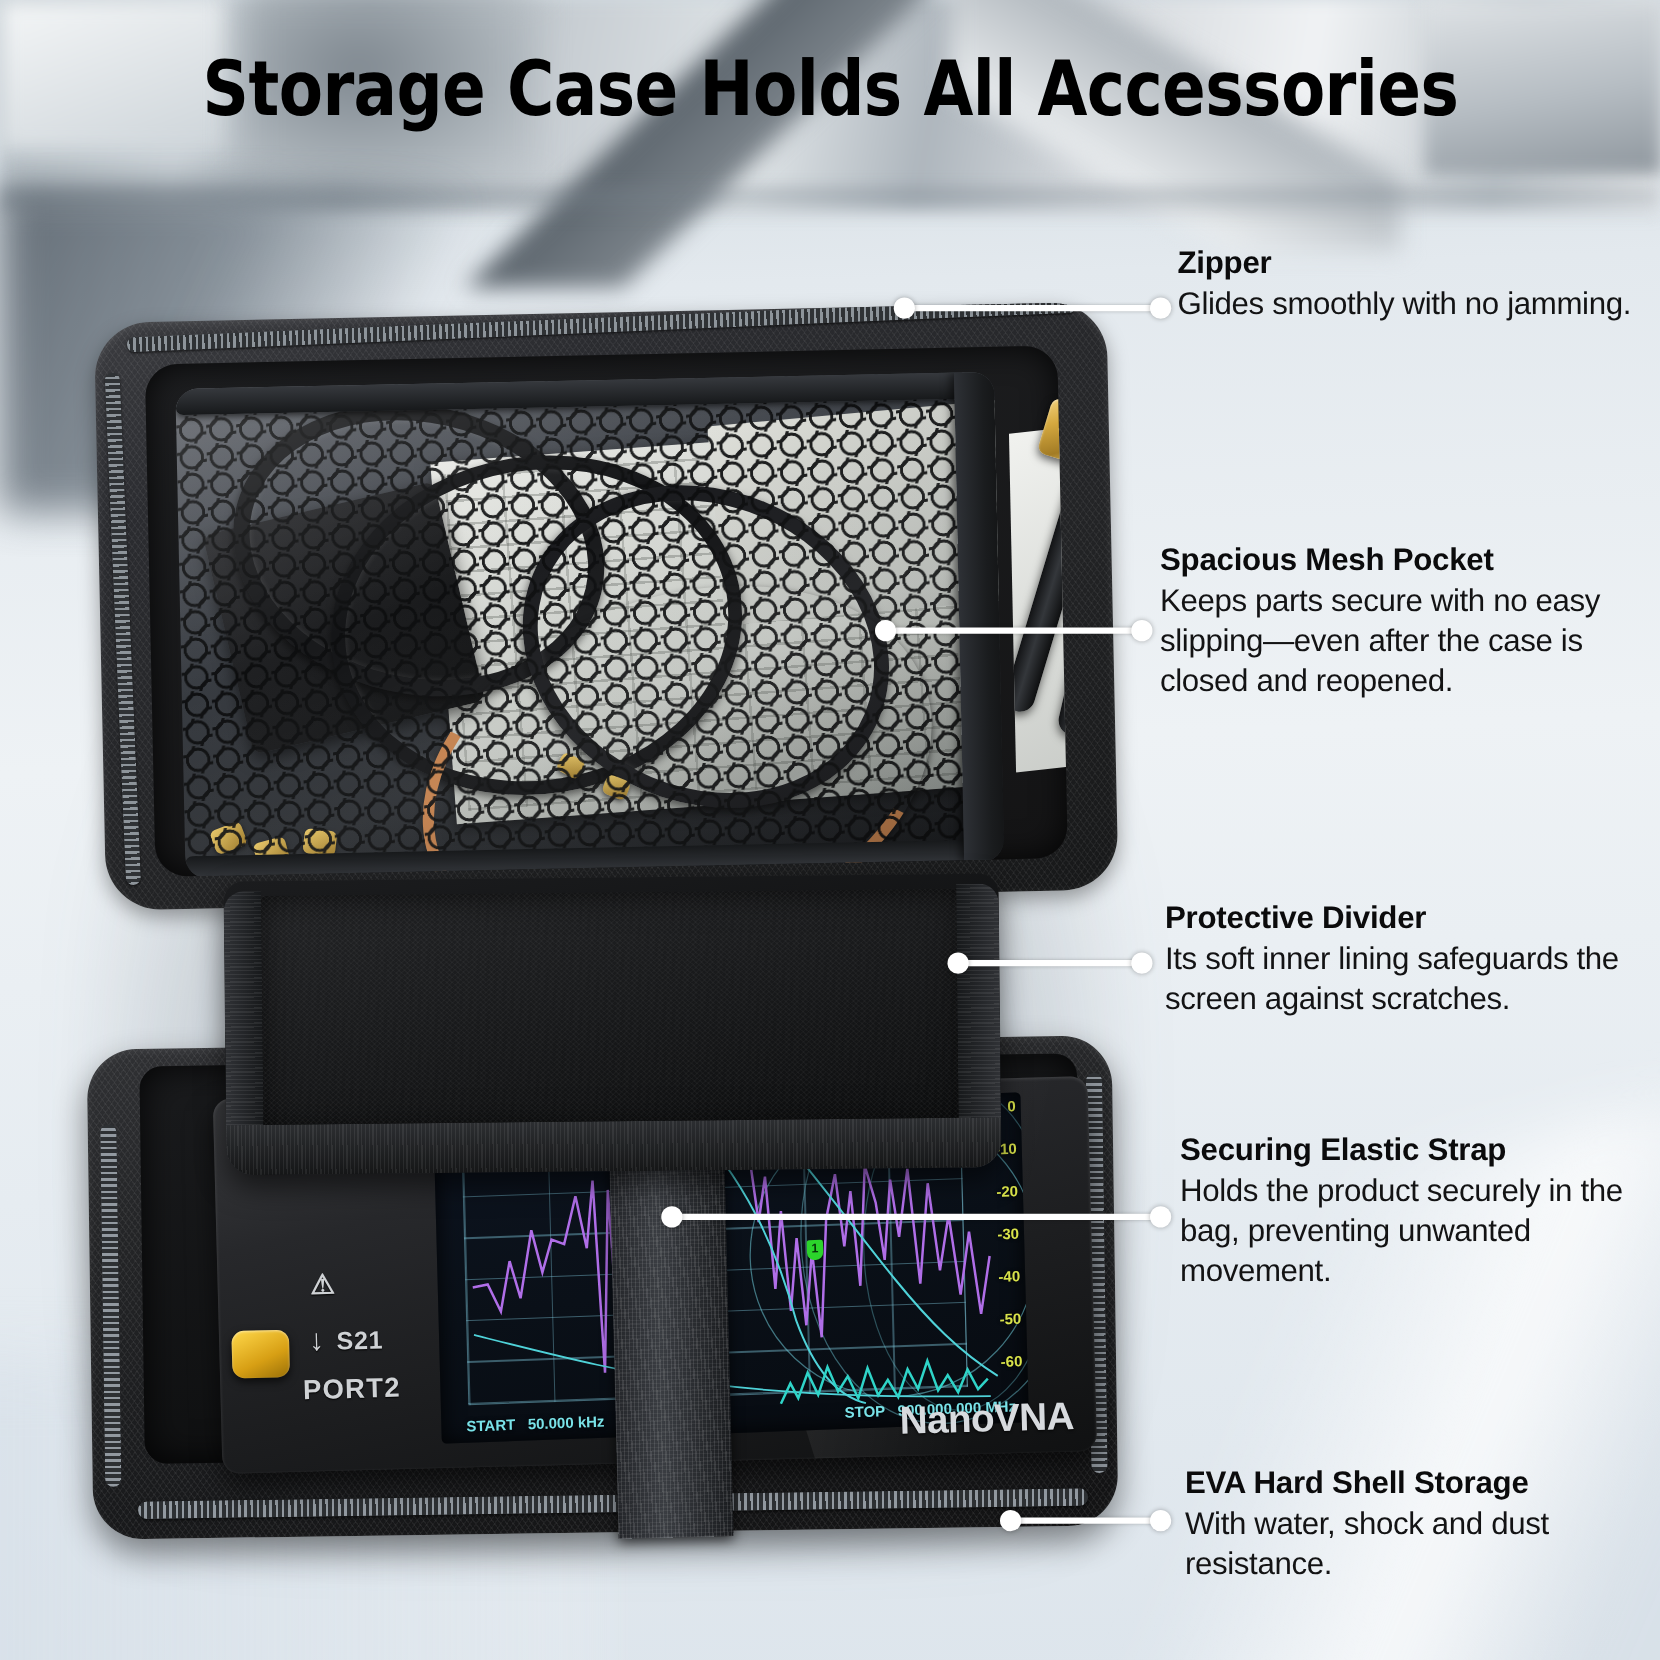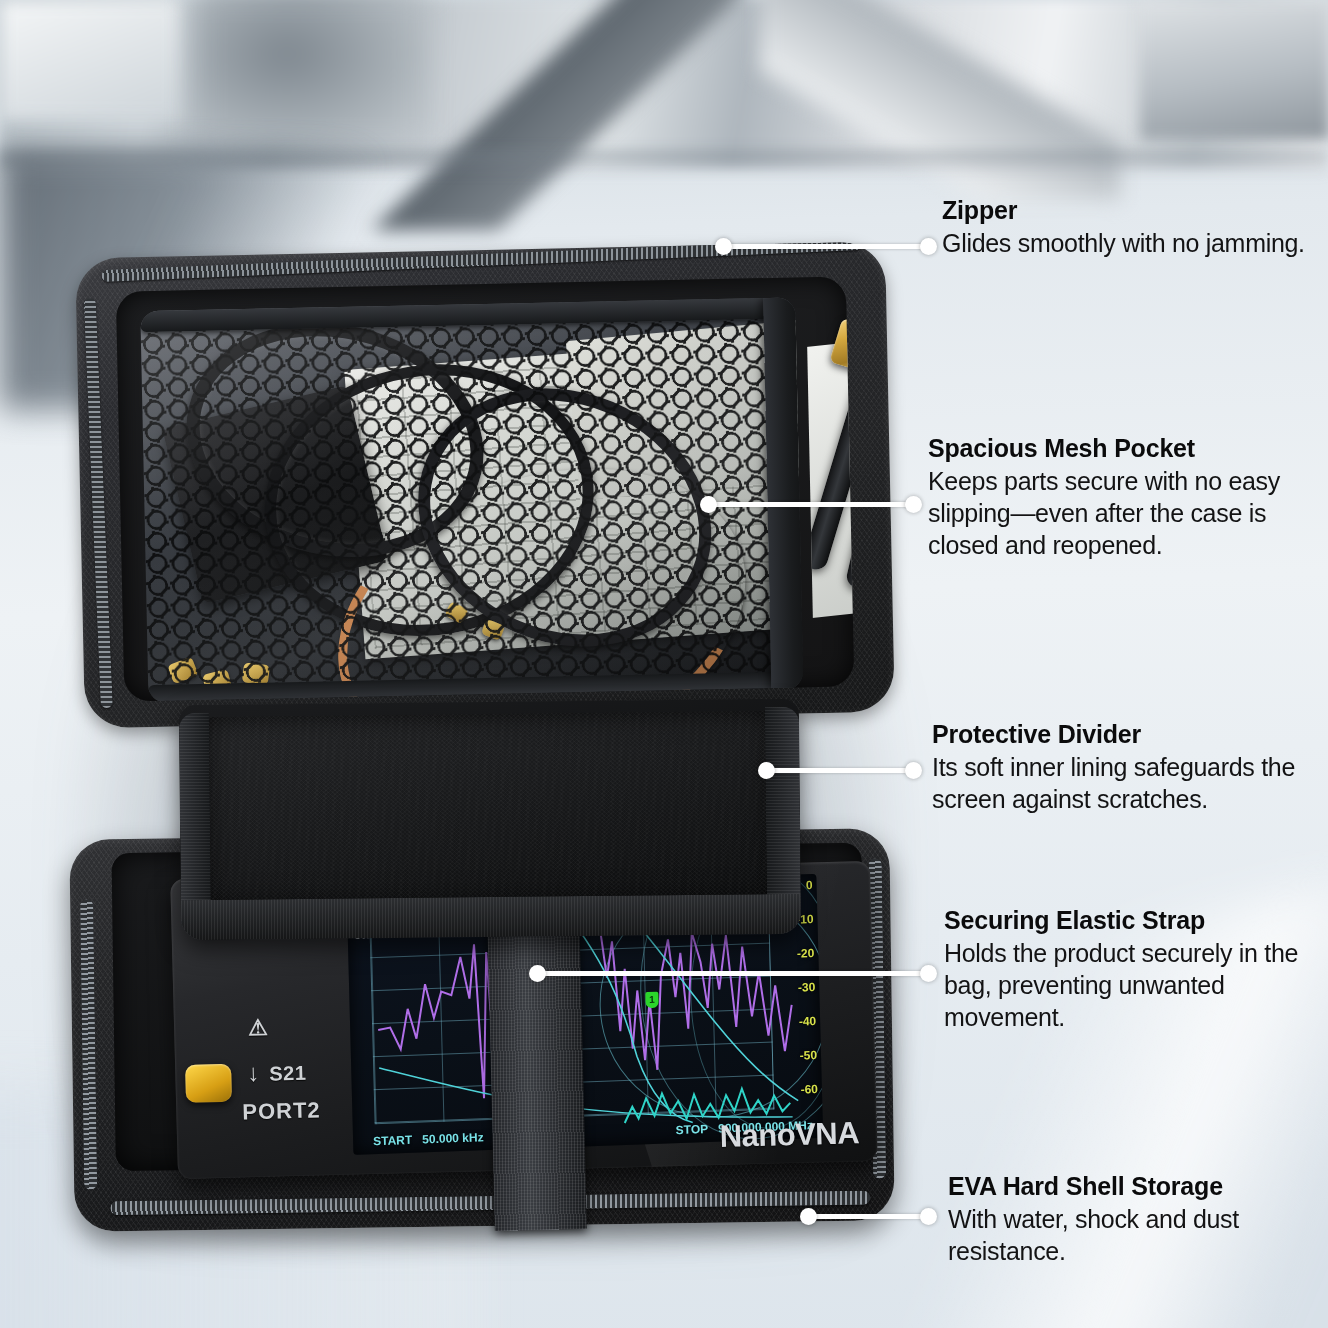--- a/index.html
+++ b/index.html
@@ -457,20 +457,23 @@
   <div class="bg-top-shape1"></div>
   <div class="bg-top-shape2"></div>
   <div class="bg-top-diag"></div>
   <div class="bg-top-diag2"></div>
   <div class="bg-top-mon"></div>
   <div class="bg-desk-edge"></div>
   <div class="bg-dark-left"></div>
   <div class="bg-sheen"></div>
   <div class="bg-sheen2"></div>
 
+  <div class="title-wrap">
+    <span class="title">Storage Case Holds All Accessories</span>
+  </div>
 
   <div class="case-shadow"></div>
 
   <div class="case">
 
     <div class="lid">
       <div class="lid-tex"></div>
       <div class="lid-inner">
 
         <div class="mesh-pocket">

